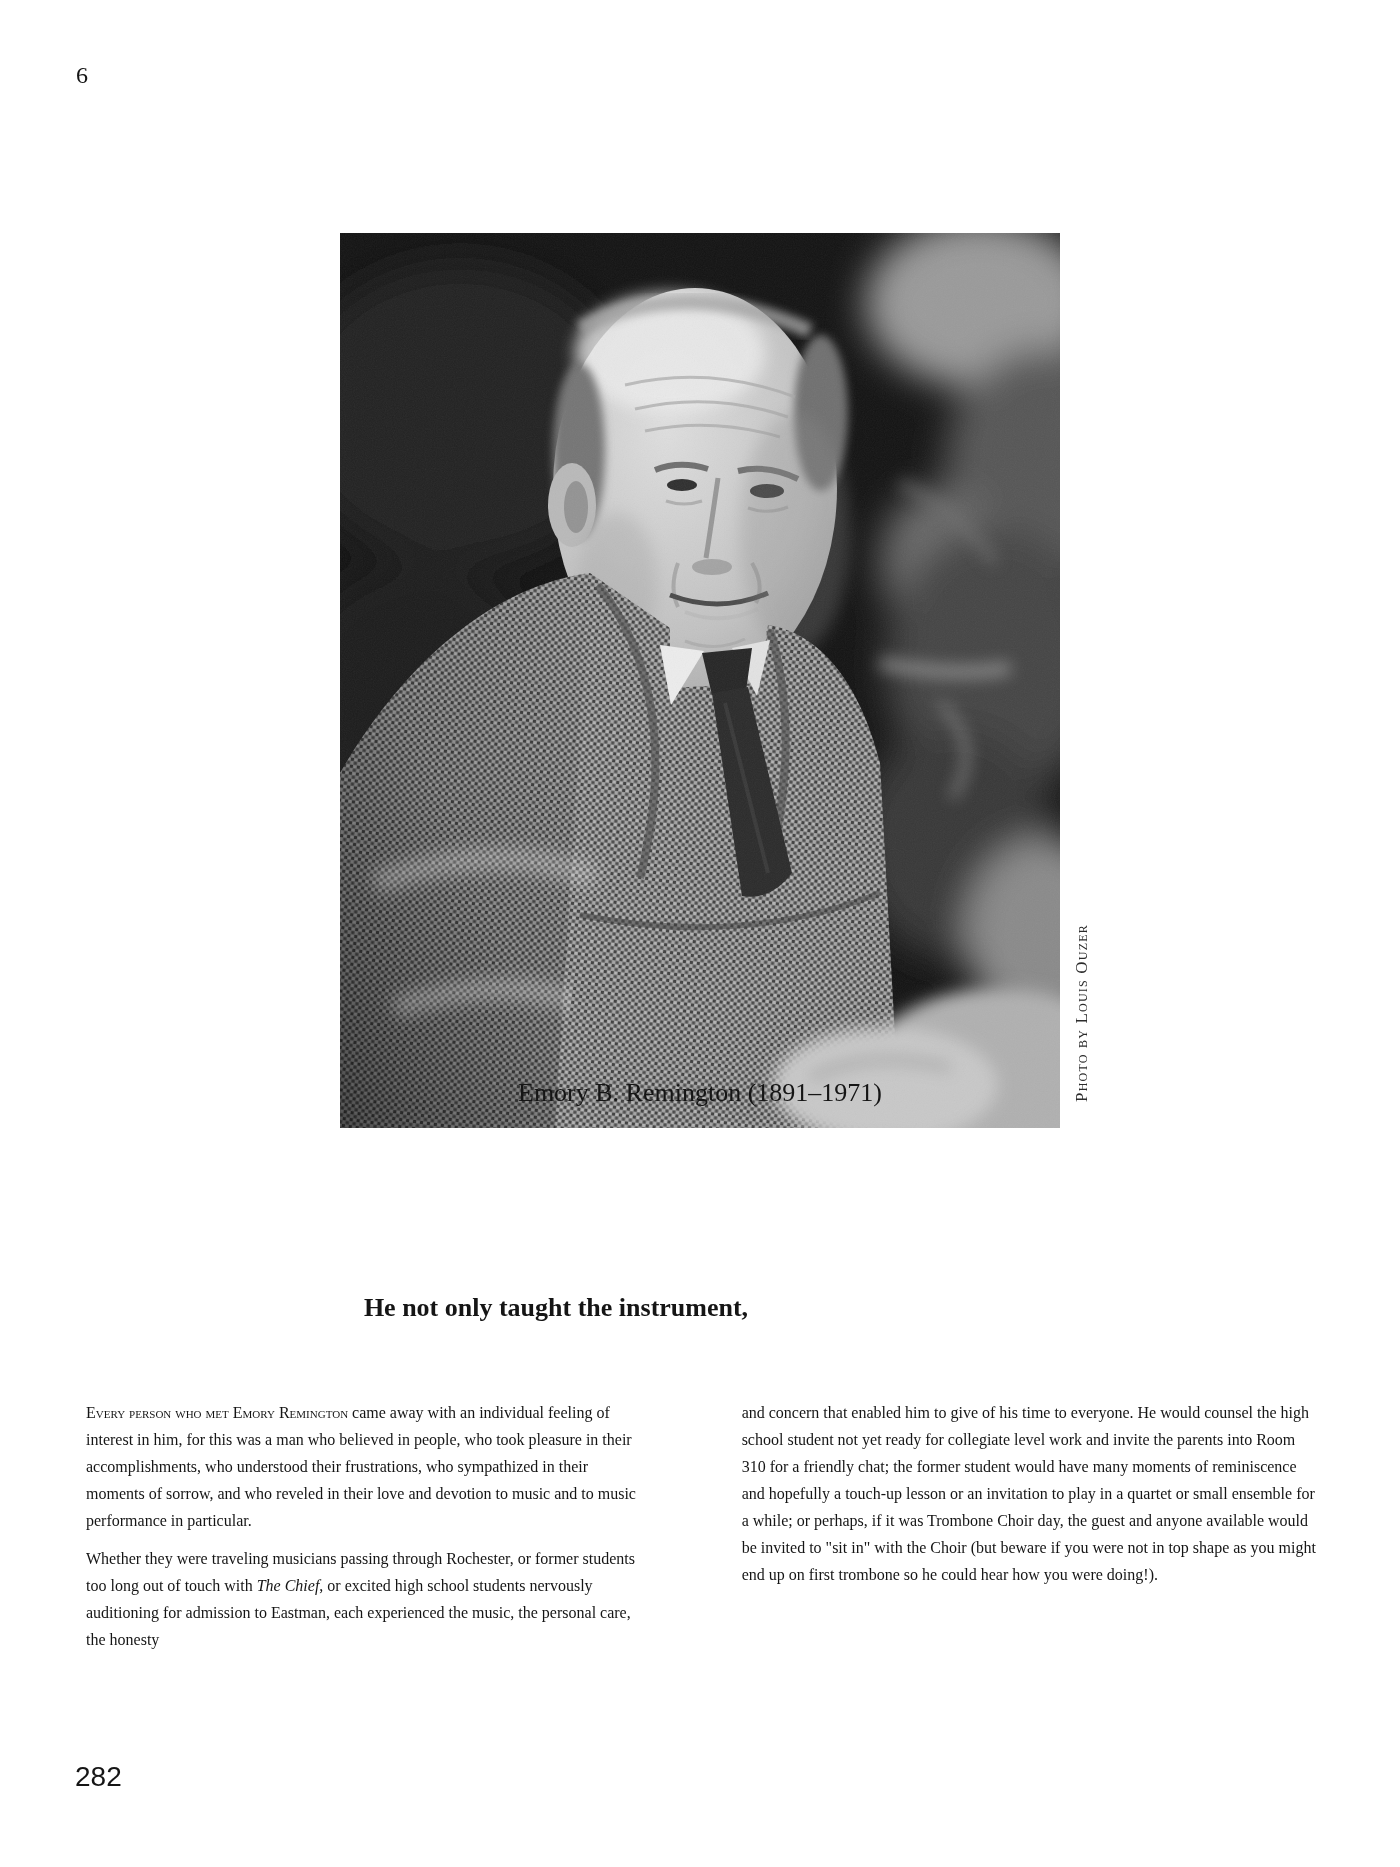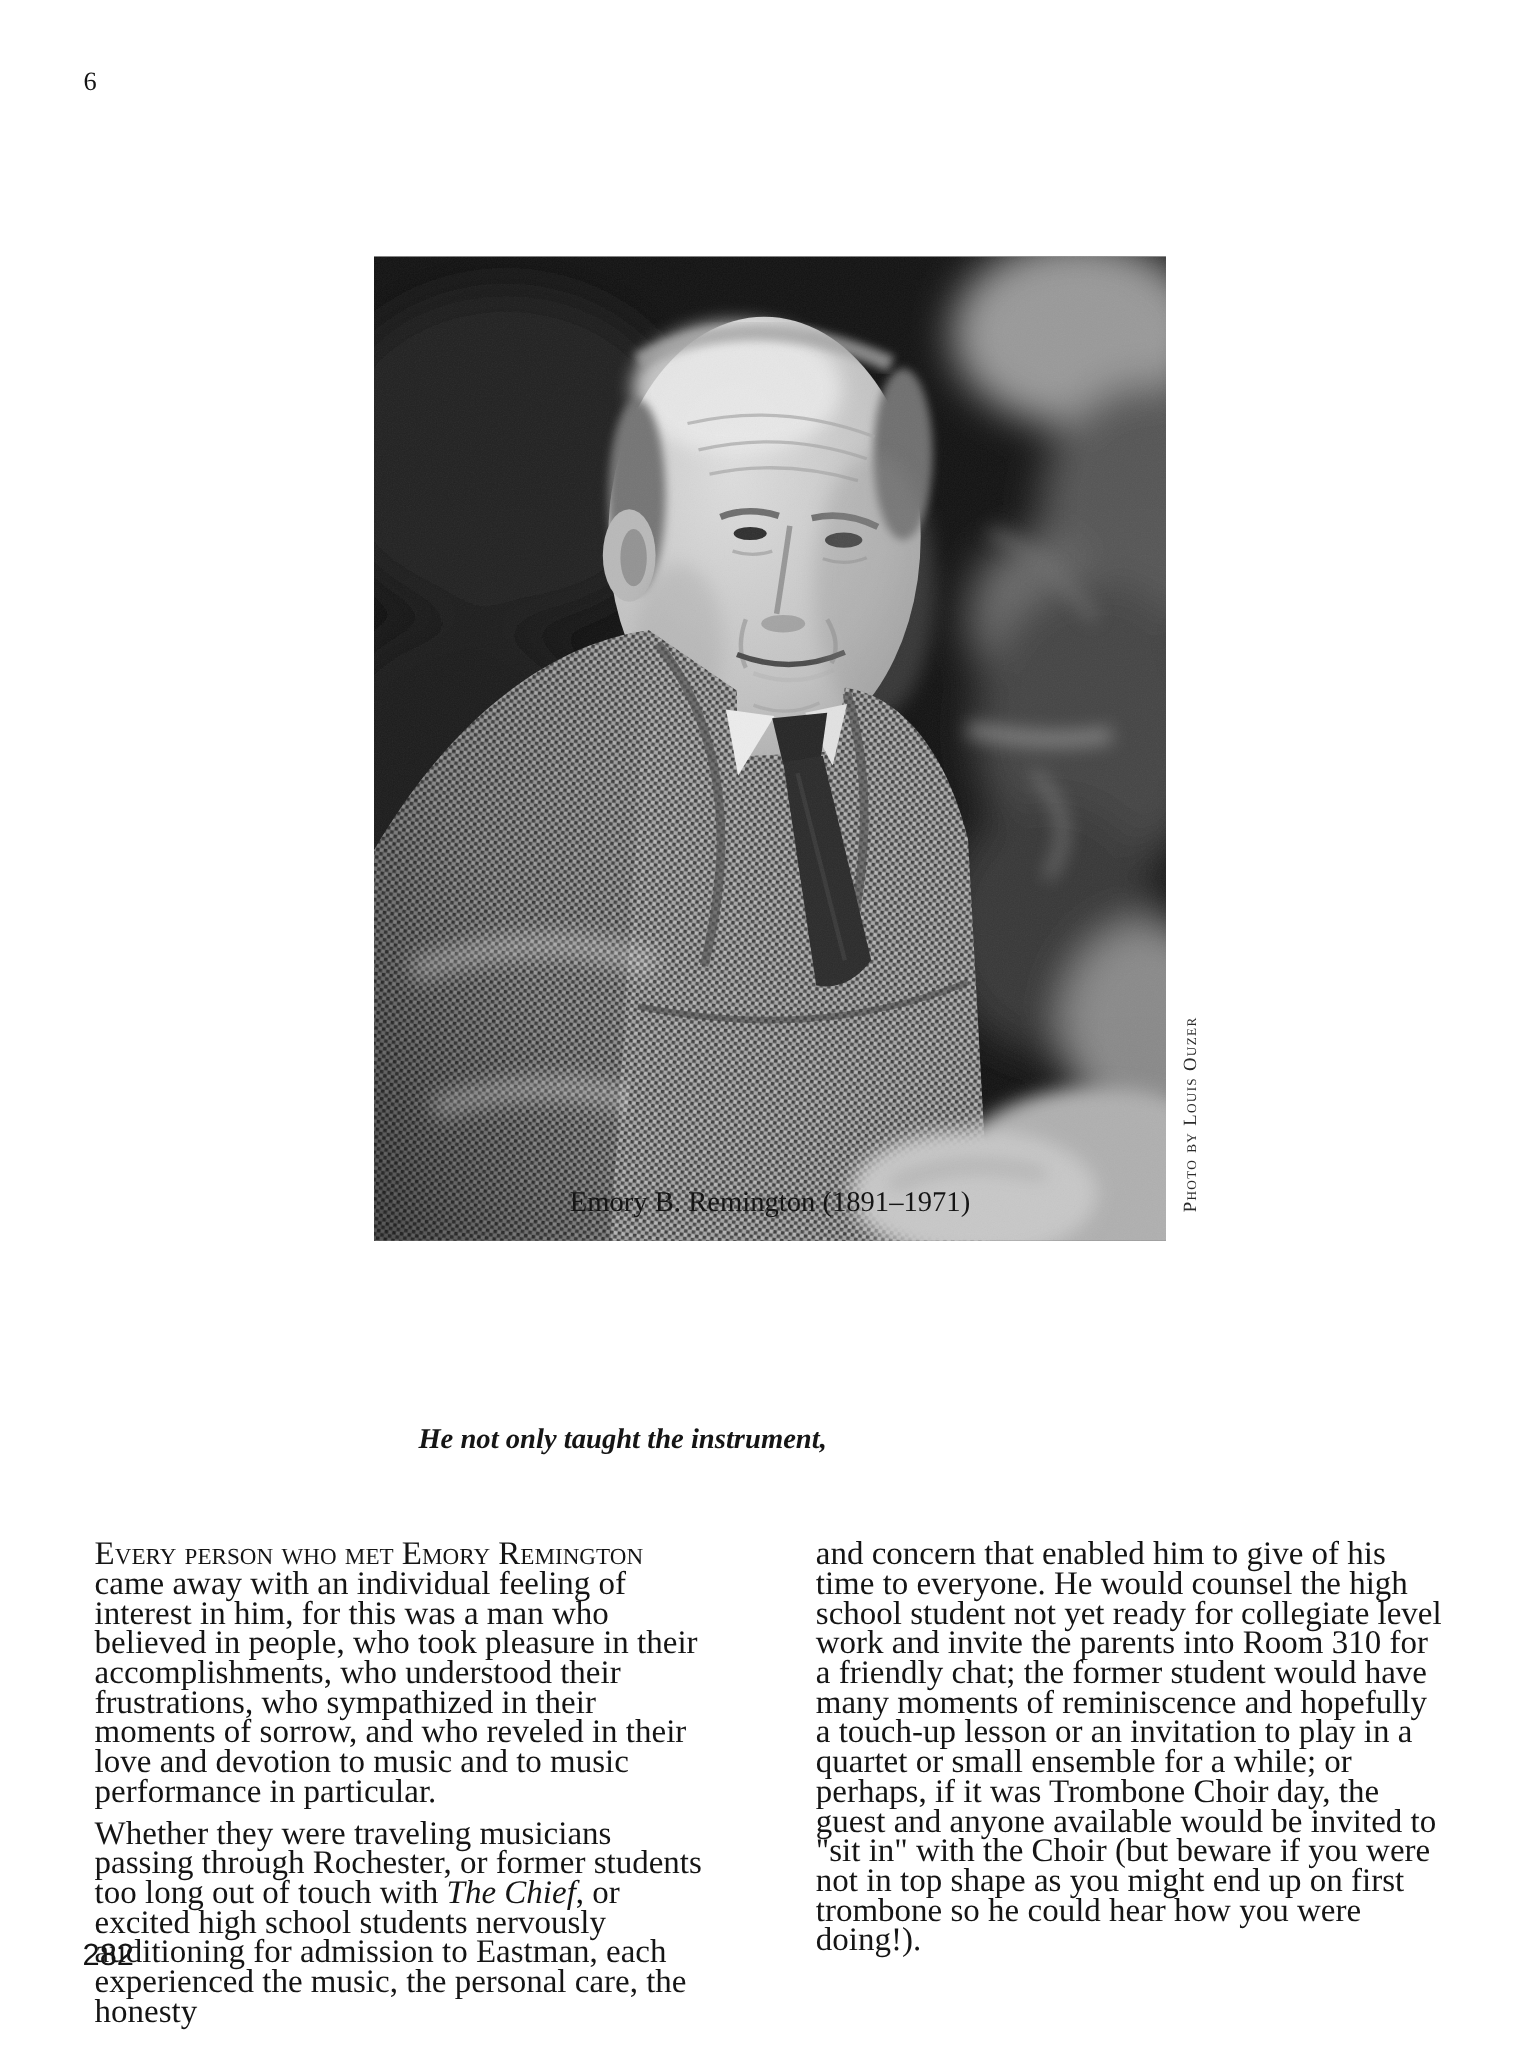--- a/index.html
+++ b/index.html
@@ -27,28 +27,28 @@
   .photo-caption {
     position:absolute; left:0; top:1078px; width:1400px;
     text-align:center; font-size:26px;
   }
   .article-title {
     position:absolute; left:0; top:1220px; width:1400px;
     text-align:center; font-size:50px; font-weight:bold;
     letter-spacing:-0.5px; margin:0;
   }
   .article-subtitle {
-    position:absolute; left:12px; top:1292px; width:1108px;
-    text-align:center; font-size:26px; font-weight:bold; font-style:italic;
+    position:absolute; left:2px; top:1292px; width:1108px;
+    text-align:center; font-size:26px; font-weight:bold; 
     line-height:31px;
   }
   .columns {
     position:absolute; left:86px; top:1399px; width:1230px;
     display:flex; gap:93px;
-    font-size:30px; line-height:27px;
+    font-size:16px; line-height:27px;
   }
   .col-left  { width:574px; }
   .col-right { width:586px; }
   .columns p { margin:0 0 11px 0; }
   .lead-caps { font-variant:small-caps; }
   .italic    { font-style:italic; }
   .pageno-bottom {
     position:absolute; left:75px; top:1761px;
     font-family:"Liberation Sans", sans-serif; font-size:28px;
   }

